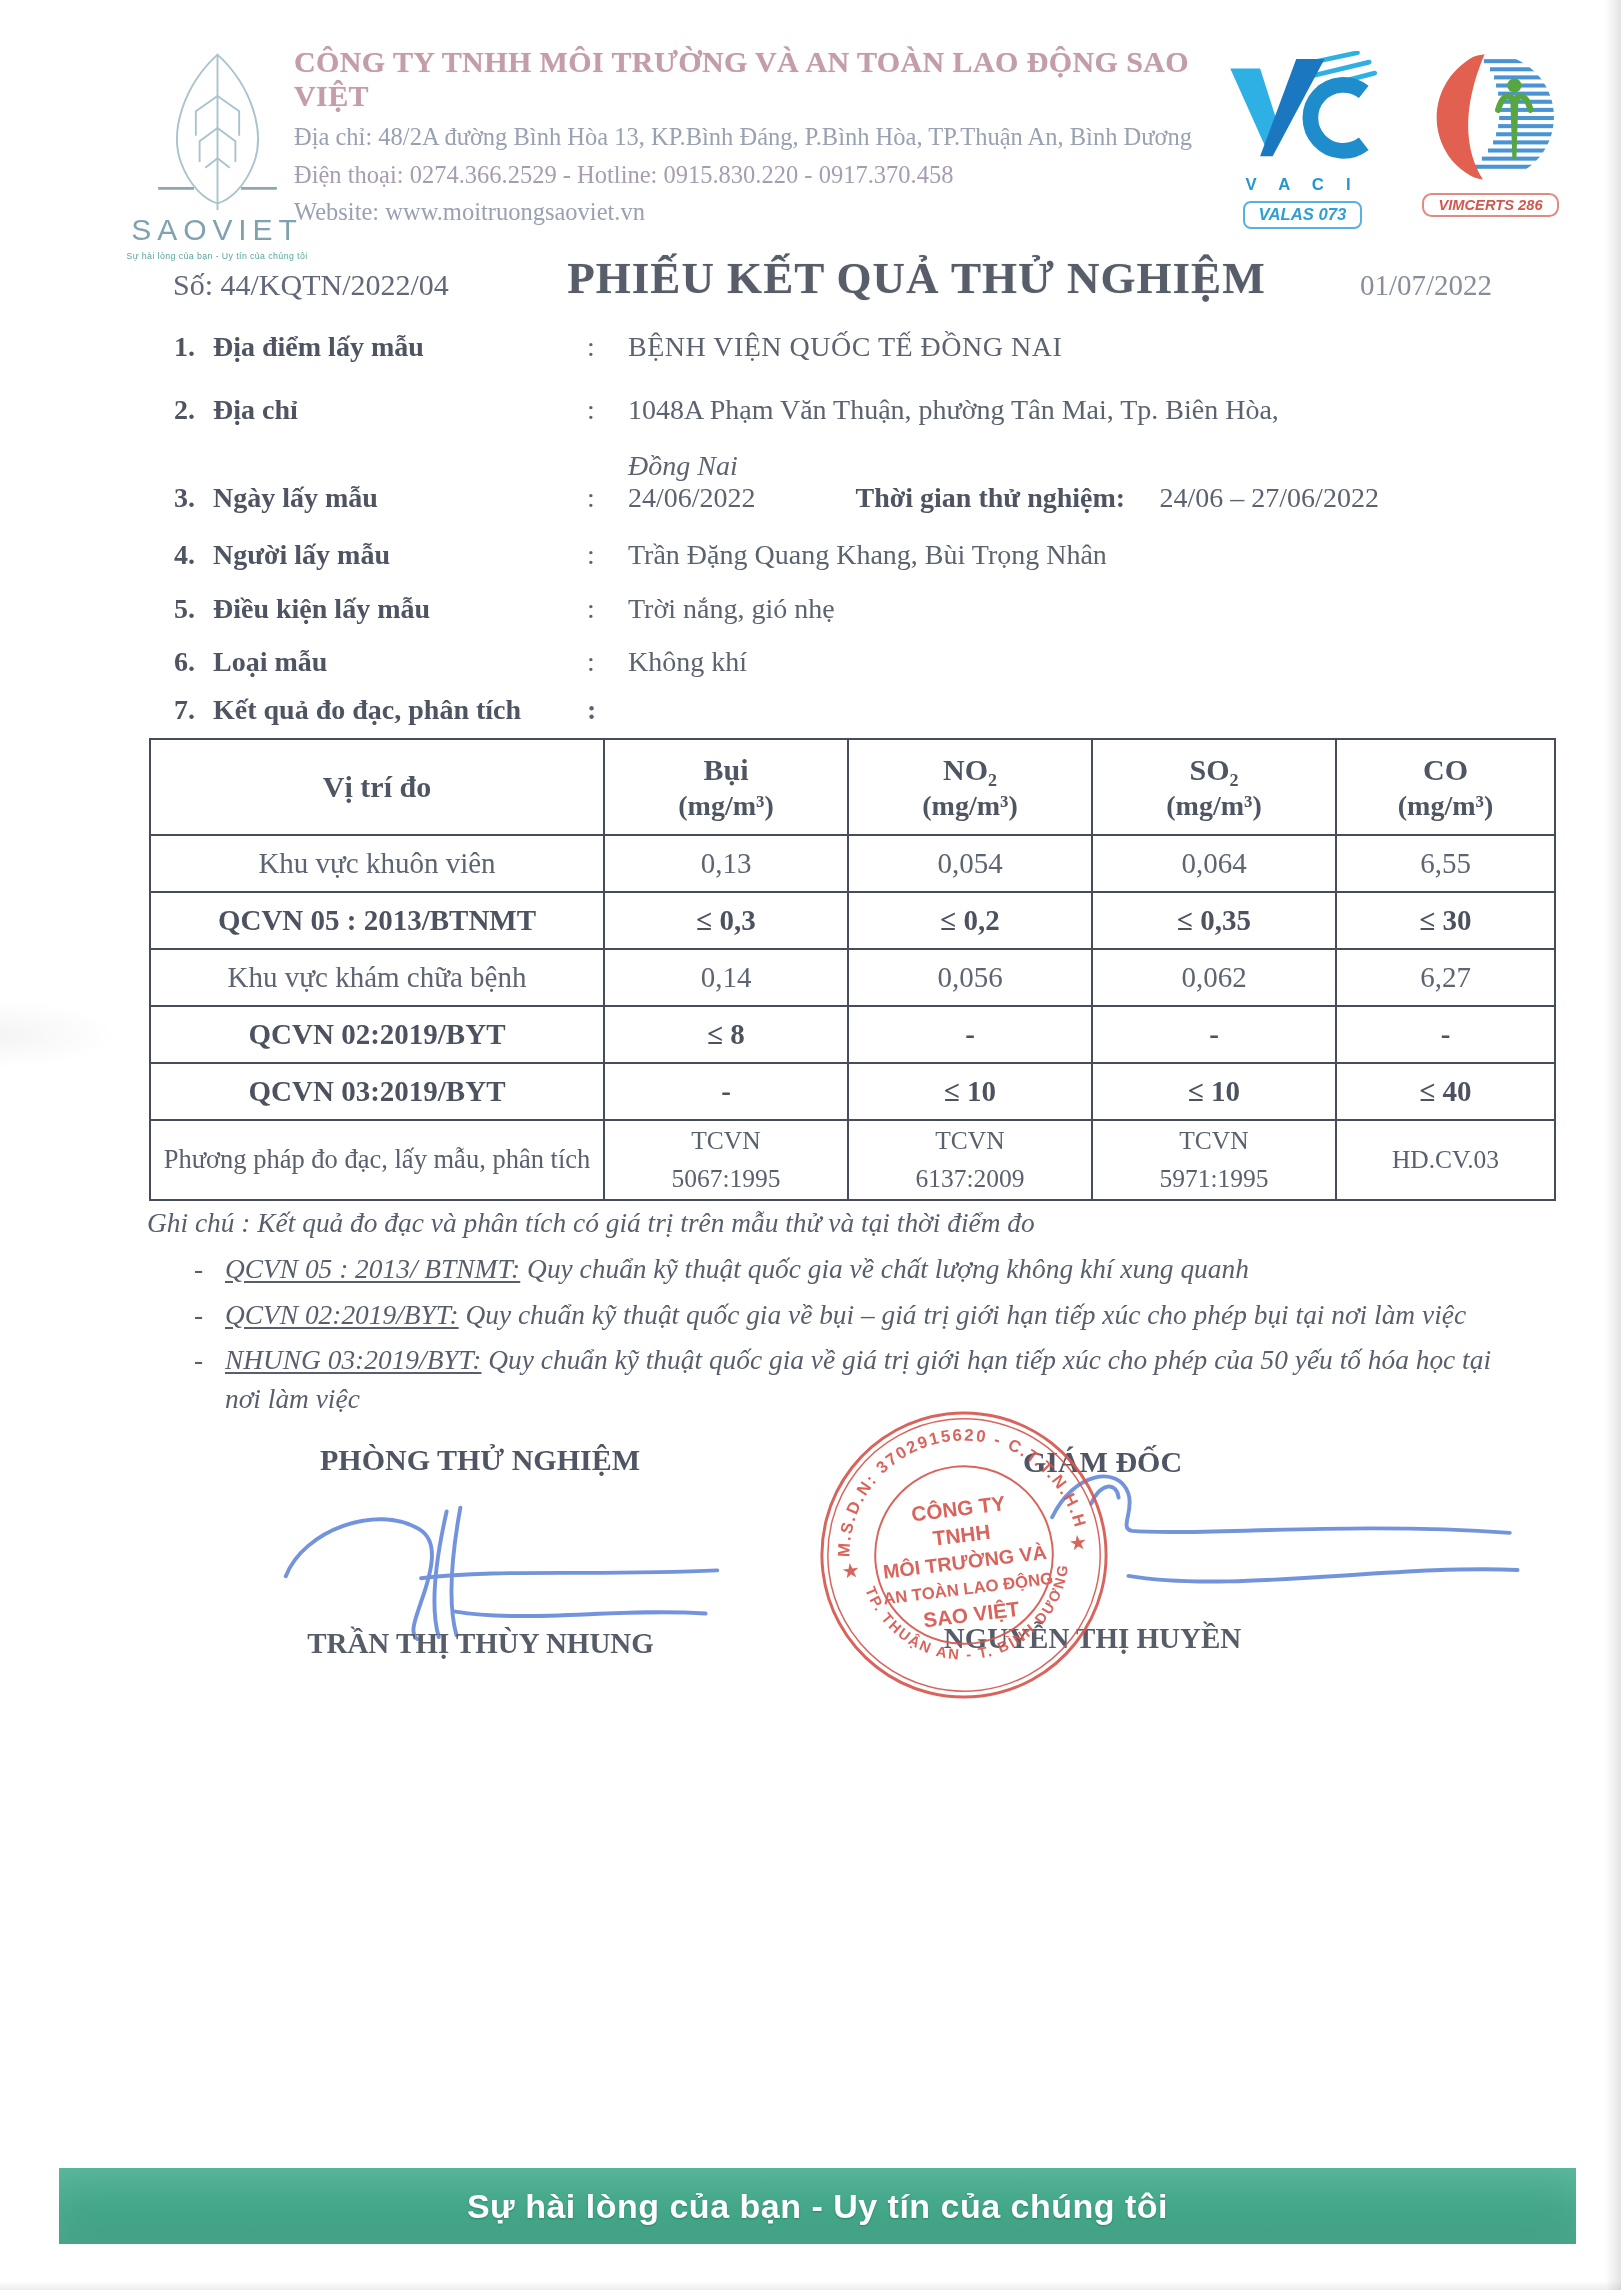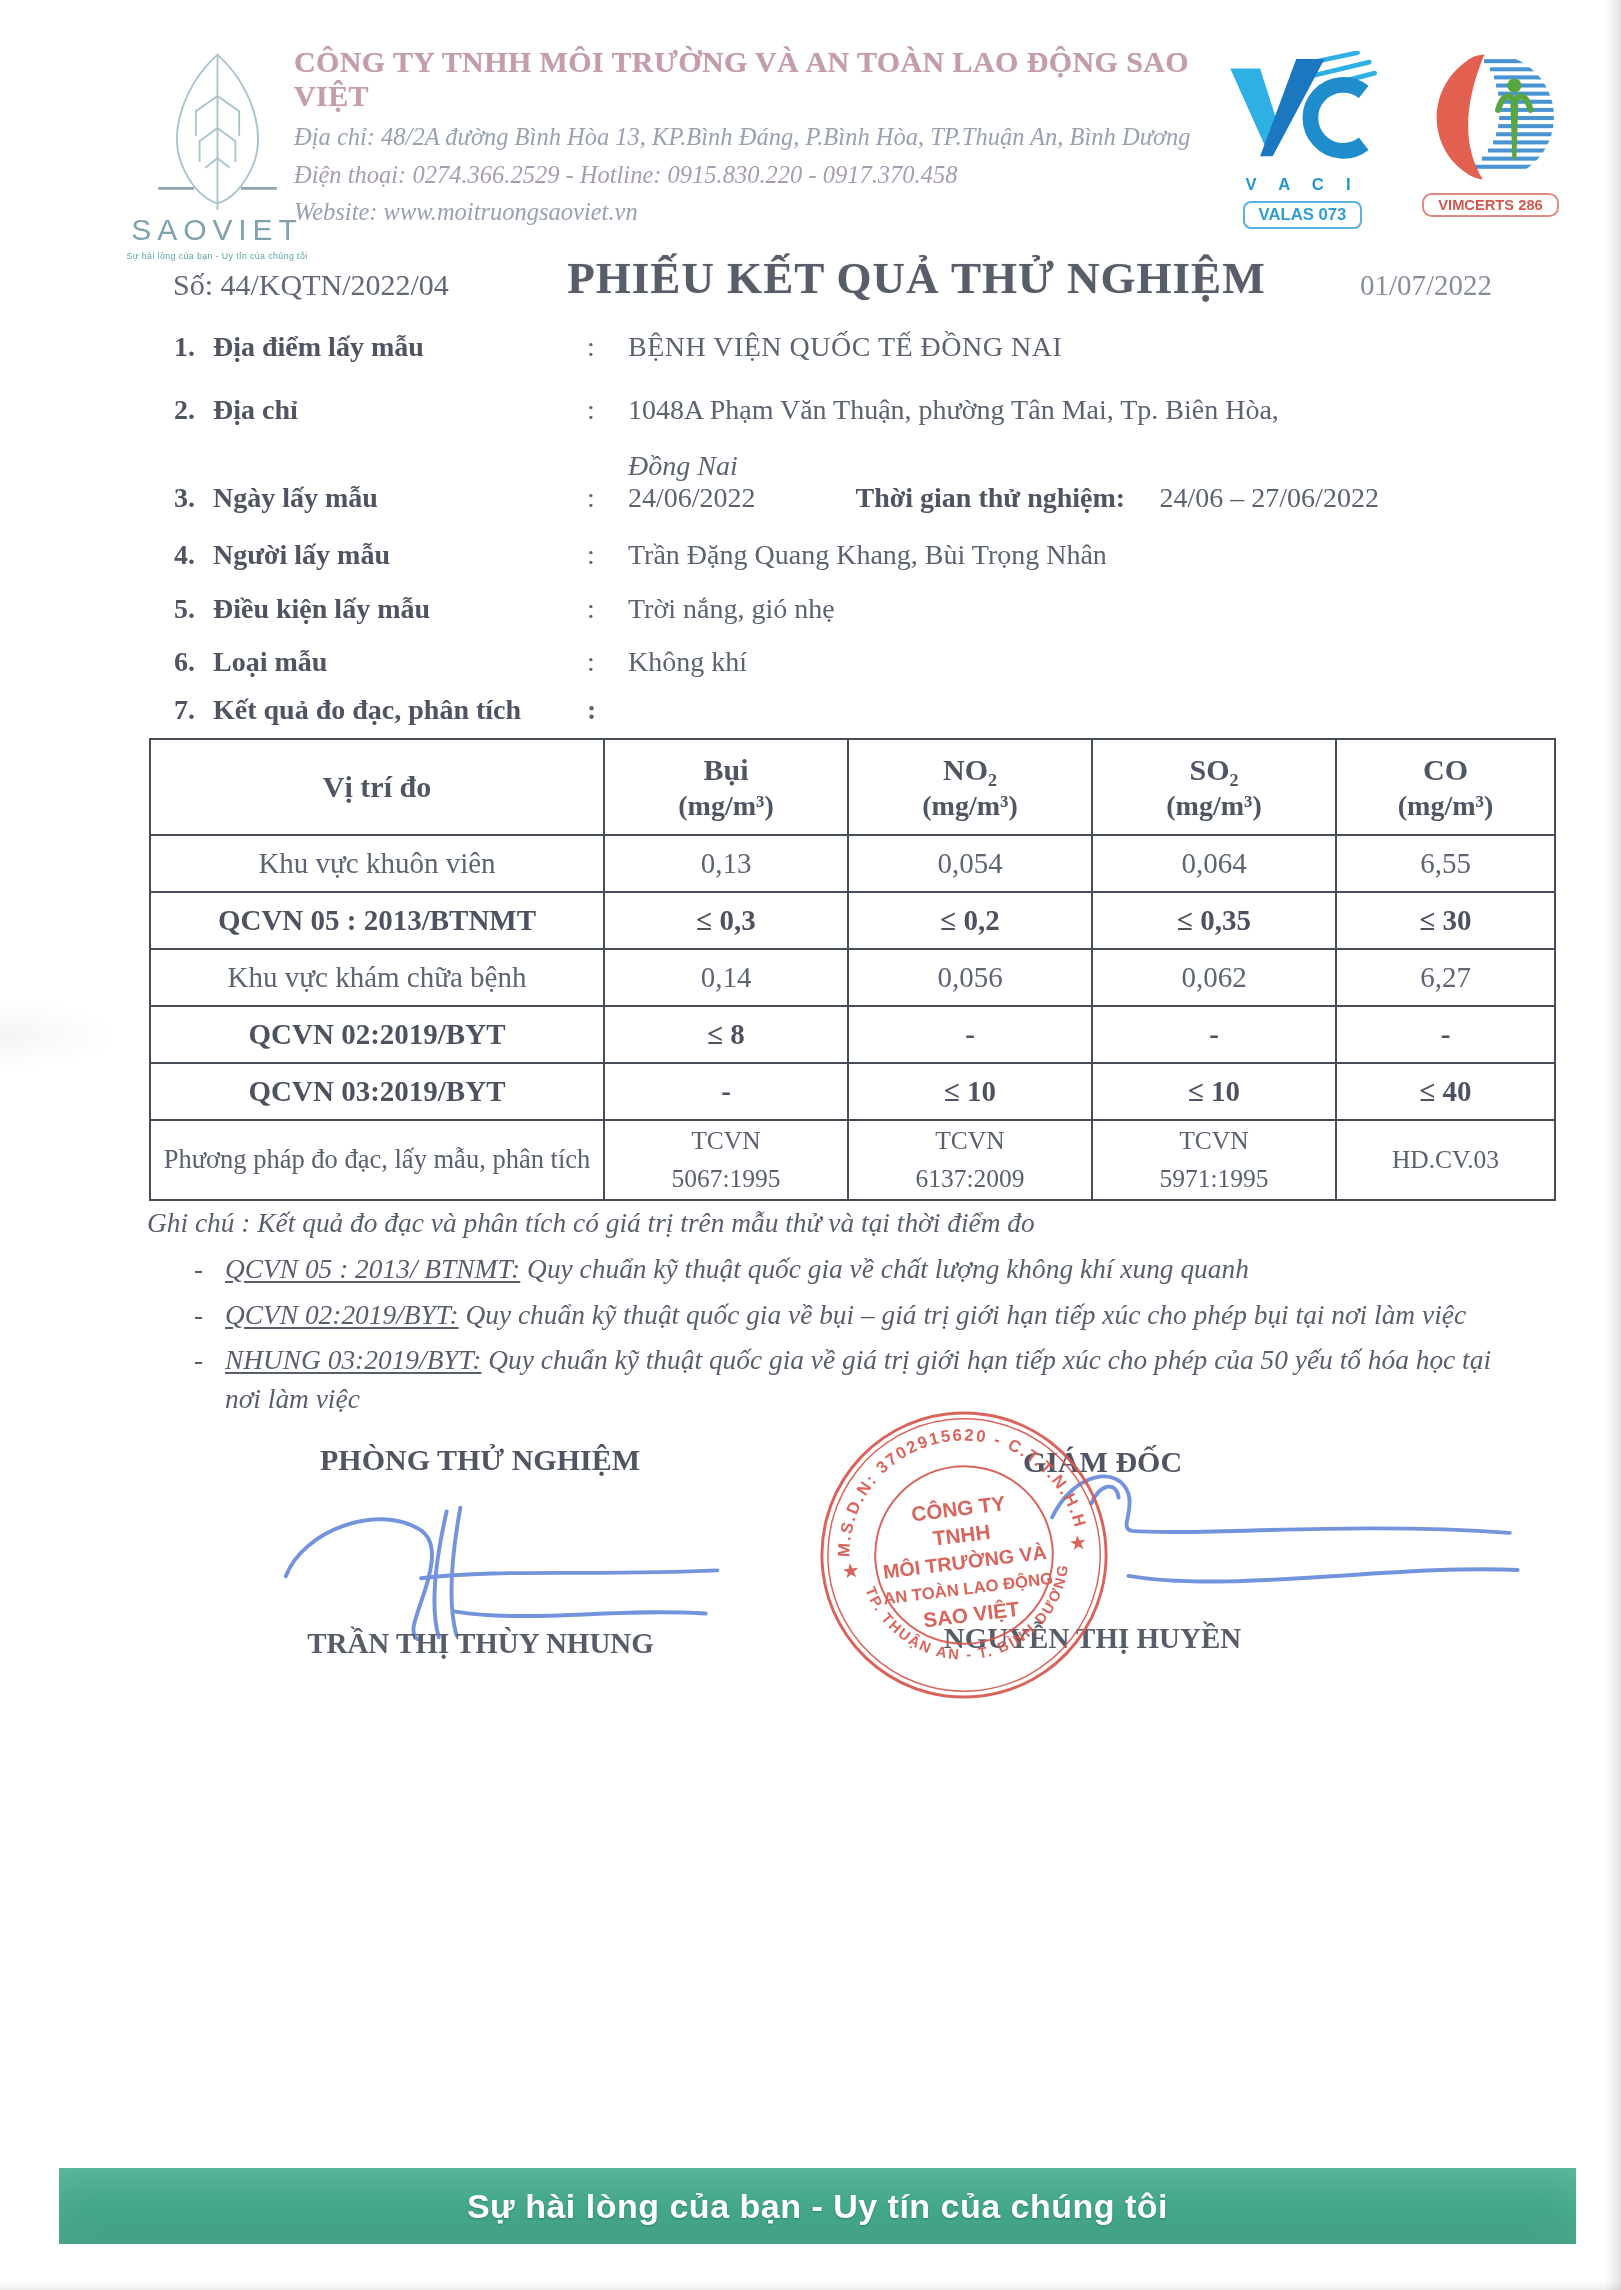--- a/index.html
+++ b/index.html
@@ -20,28 +20,28 @@
   .logo{position:absolute;left:110px;top:49px;width:214px;text-align:center;}
   .logo svg{display:block;margin:0 auto;}
   .logo-name{font-family:"Liberation Sans","DejaVu Sans",sans-serif;font-size:30px;
     letter-spacing:5.9px;color:#7fa2ae;margin-top:2px;}
   .logo-tagline{font-family:"Liberation Sans",sans-serif;font-size:8.8px;color:#58a5a0;
     margin-top:3.9px;letter-spacing:0.4px;}
 
   .company{position:absolute;left:294px;top:45px;width:931px;}
   .company-name{font-size:30px;font-weight:bold;color:#c39da7;letter-spacing:0.4px;
     text-shadow:0 0 1px rgba(195,157,167,.6);}
-  .company-line{font-size:24.5px;color:#98a1b1;margin-top:9.8px;font-style:italic;}
+  .company-line{font-size:24.5px;color:#98a1b1;margin-top:9.8px;}
   .company-line.phone{color:#a79cb0;}
 
   .vaci{position:absolute;left:1219px;top:51px;width:167px;text-align:center;
     font-family:"Liberation Sans",sans-serif;}
   .vaci-label{font-size:16.7px;letter-spacing:8.8px;color:#2596cf;font-weight:bold;margin-top:2px;}
   .badge{display:inline-block;margin-top:5.9px;font-family:"Liberation Sans",sans-serif;
-    font-size:16.7px;font-weight:bold;padding:2px 14px;border-radius:7.8px;}
+    font-size:16.7px;font-weight:bold;padding:2px 14px;border-radius:7.8px;font-style:italic;}
   .badge.blue{color:#2f9ed6;border:2px solid #59b2dd;}
   .badge.red{color:#d2574f;border:2px solid #e08a80;border-radius:9.8px;font-size:14.7px;}
   .vimcerts{position:absolute;left:1407px;top:51px;width:167px;text-align:center;
     font-family:"Liberation Sans",sans-serif;}
 
   
   .doc-number{position:absolute;left:173px;top:268px;font-size:30px;color:#62687a;}
   .main-title{position:absolute;left:490px;top:252px;width:853px;text-align:center;
     font-size:45px;font-weight:bold;letter-spacing:1px;color:#575d69;
     text-shadow:0 0 1px rgba(87,93,105,.5);}

